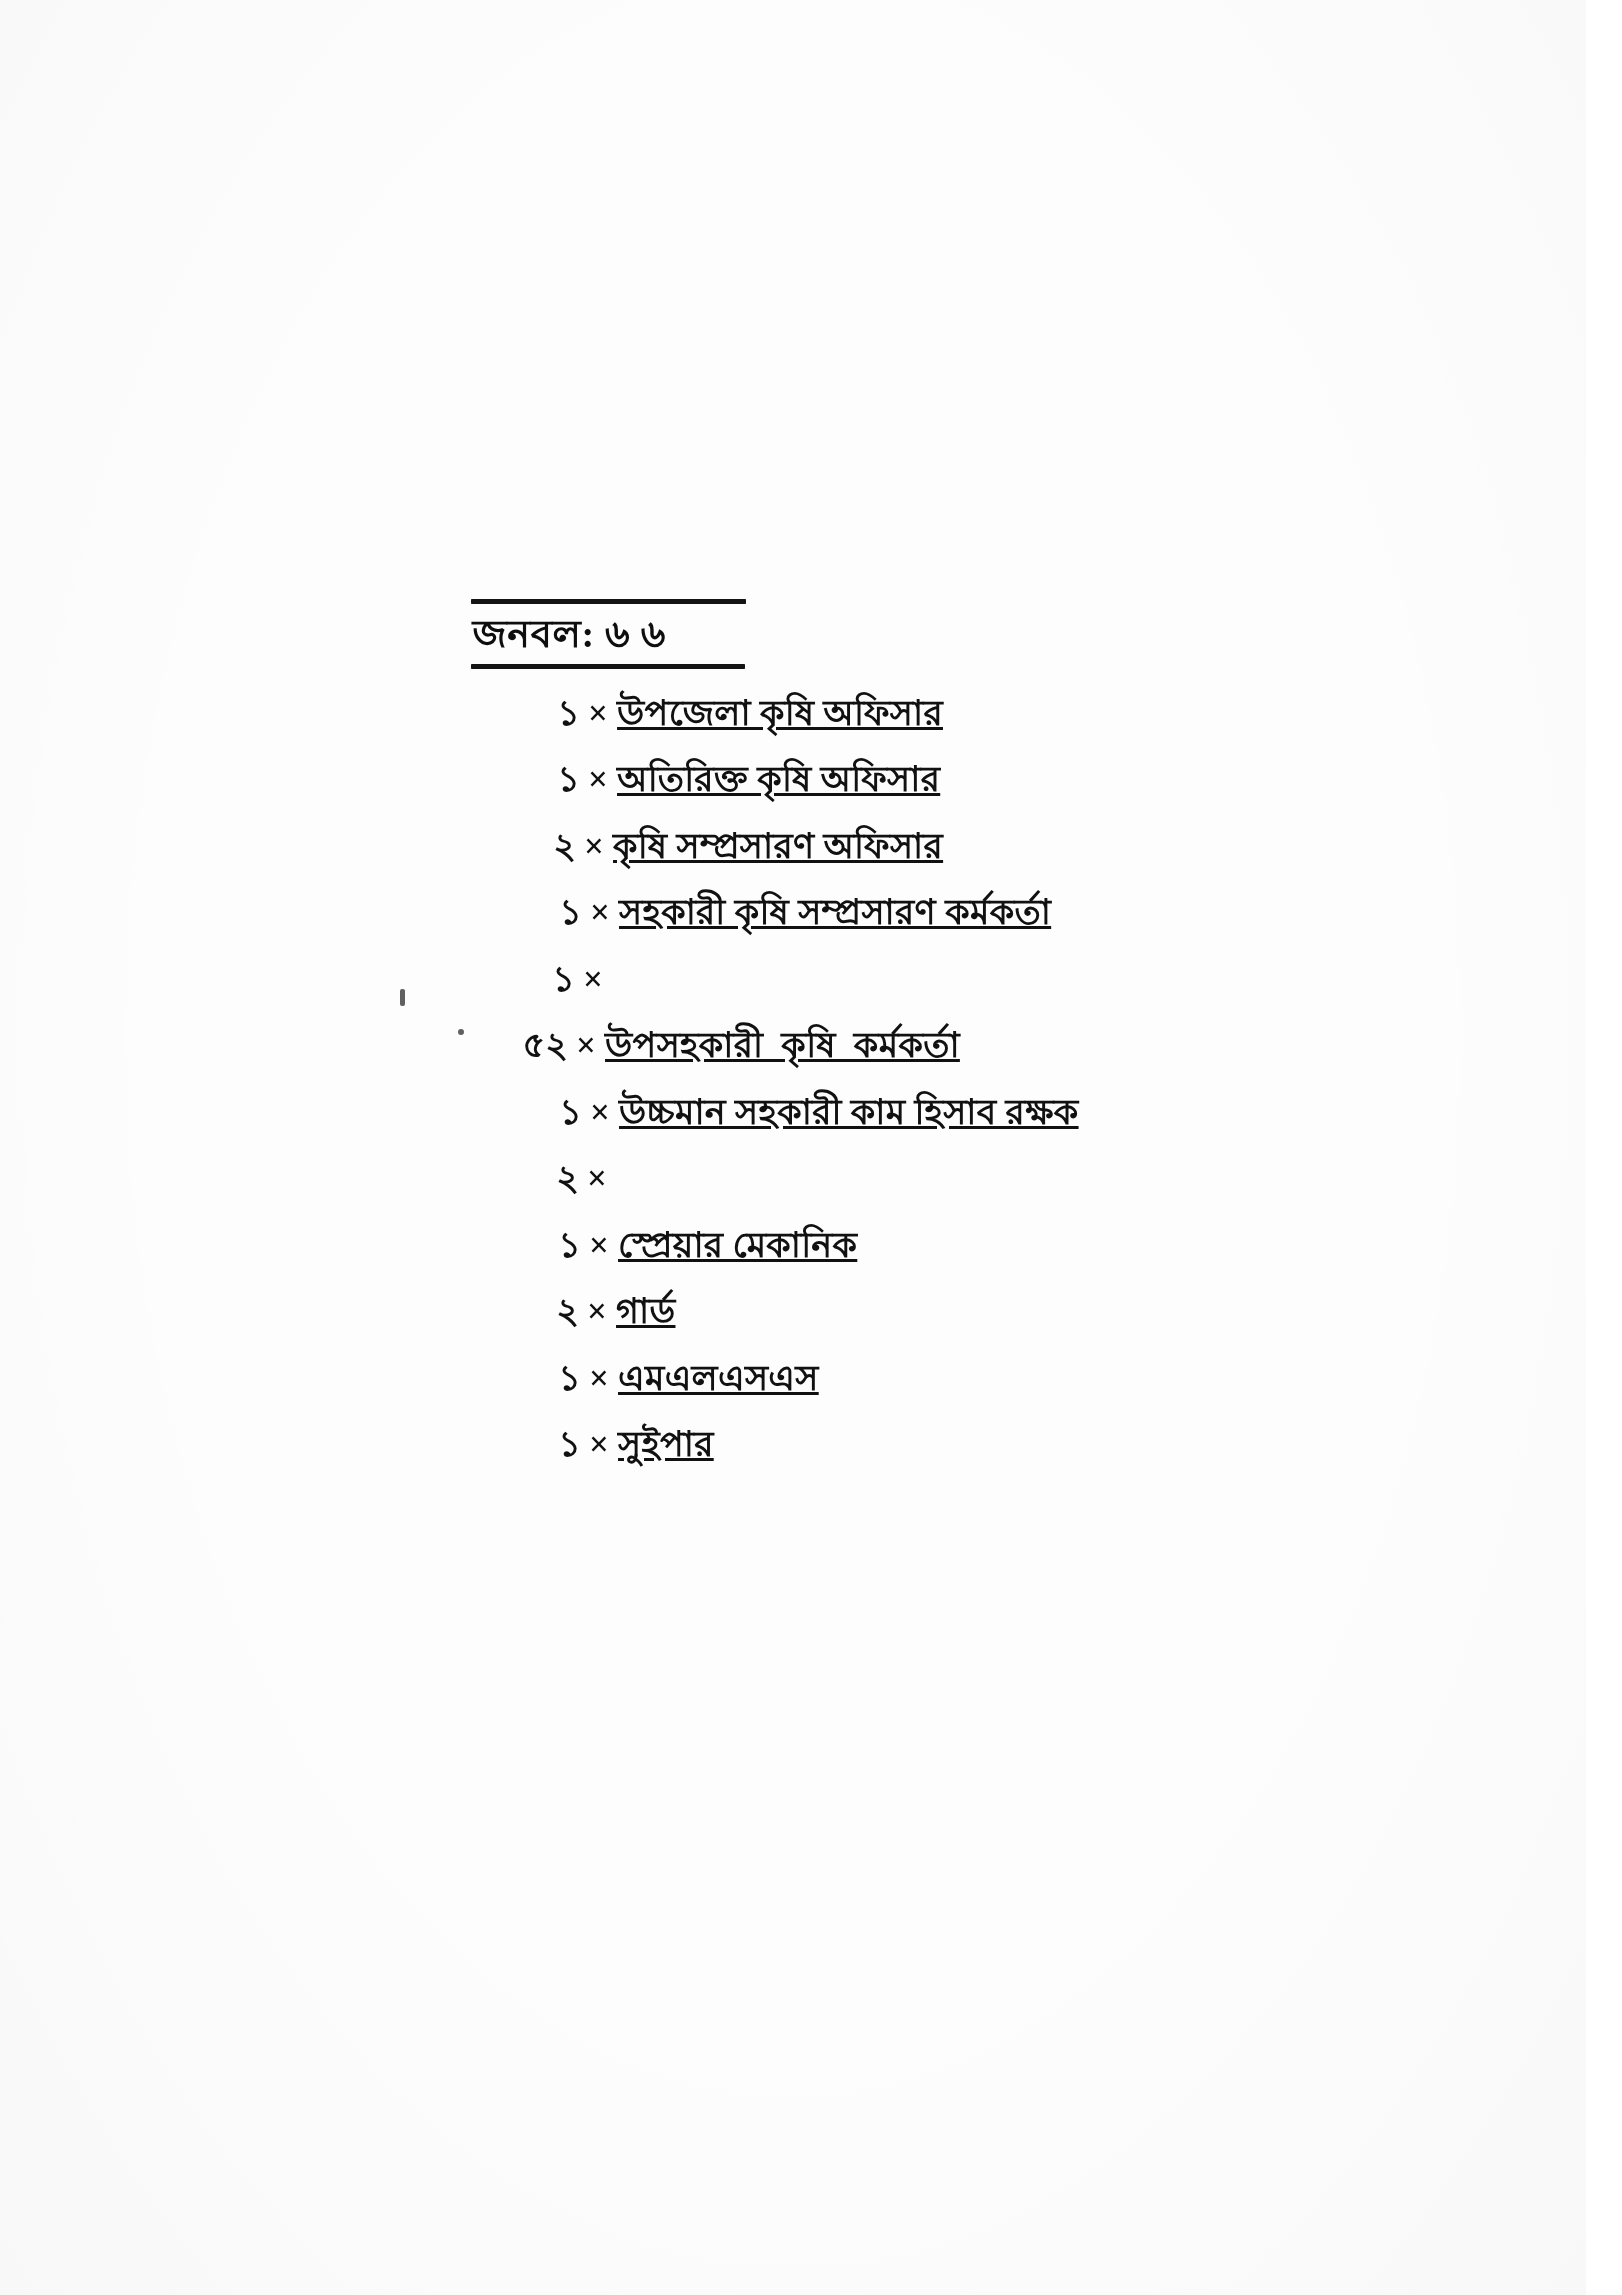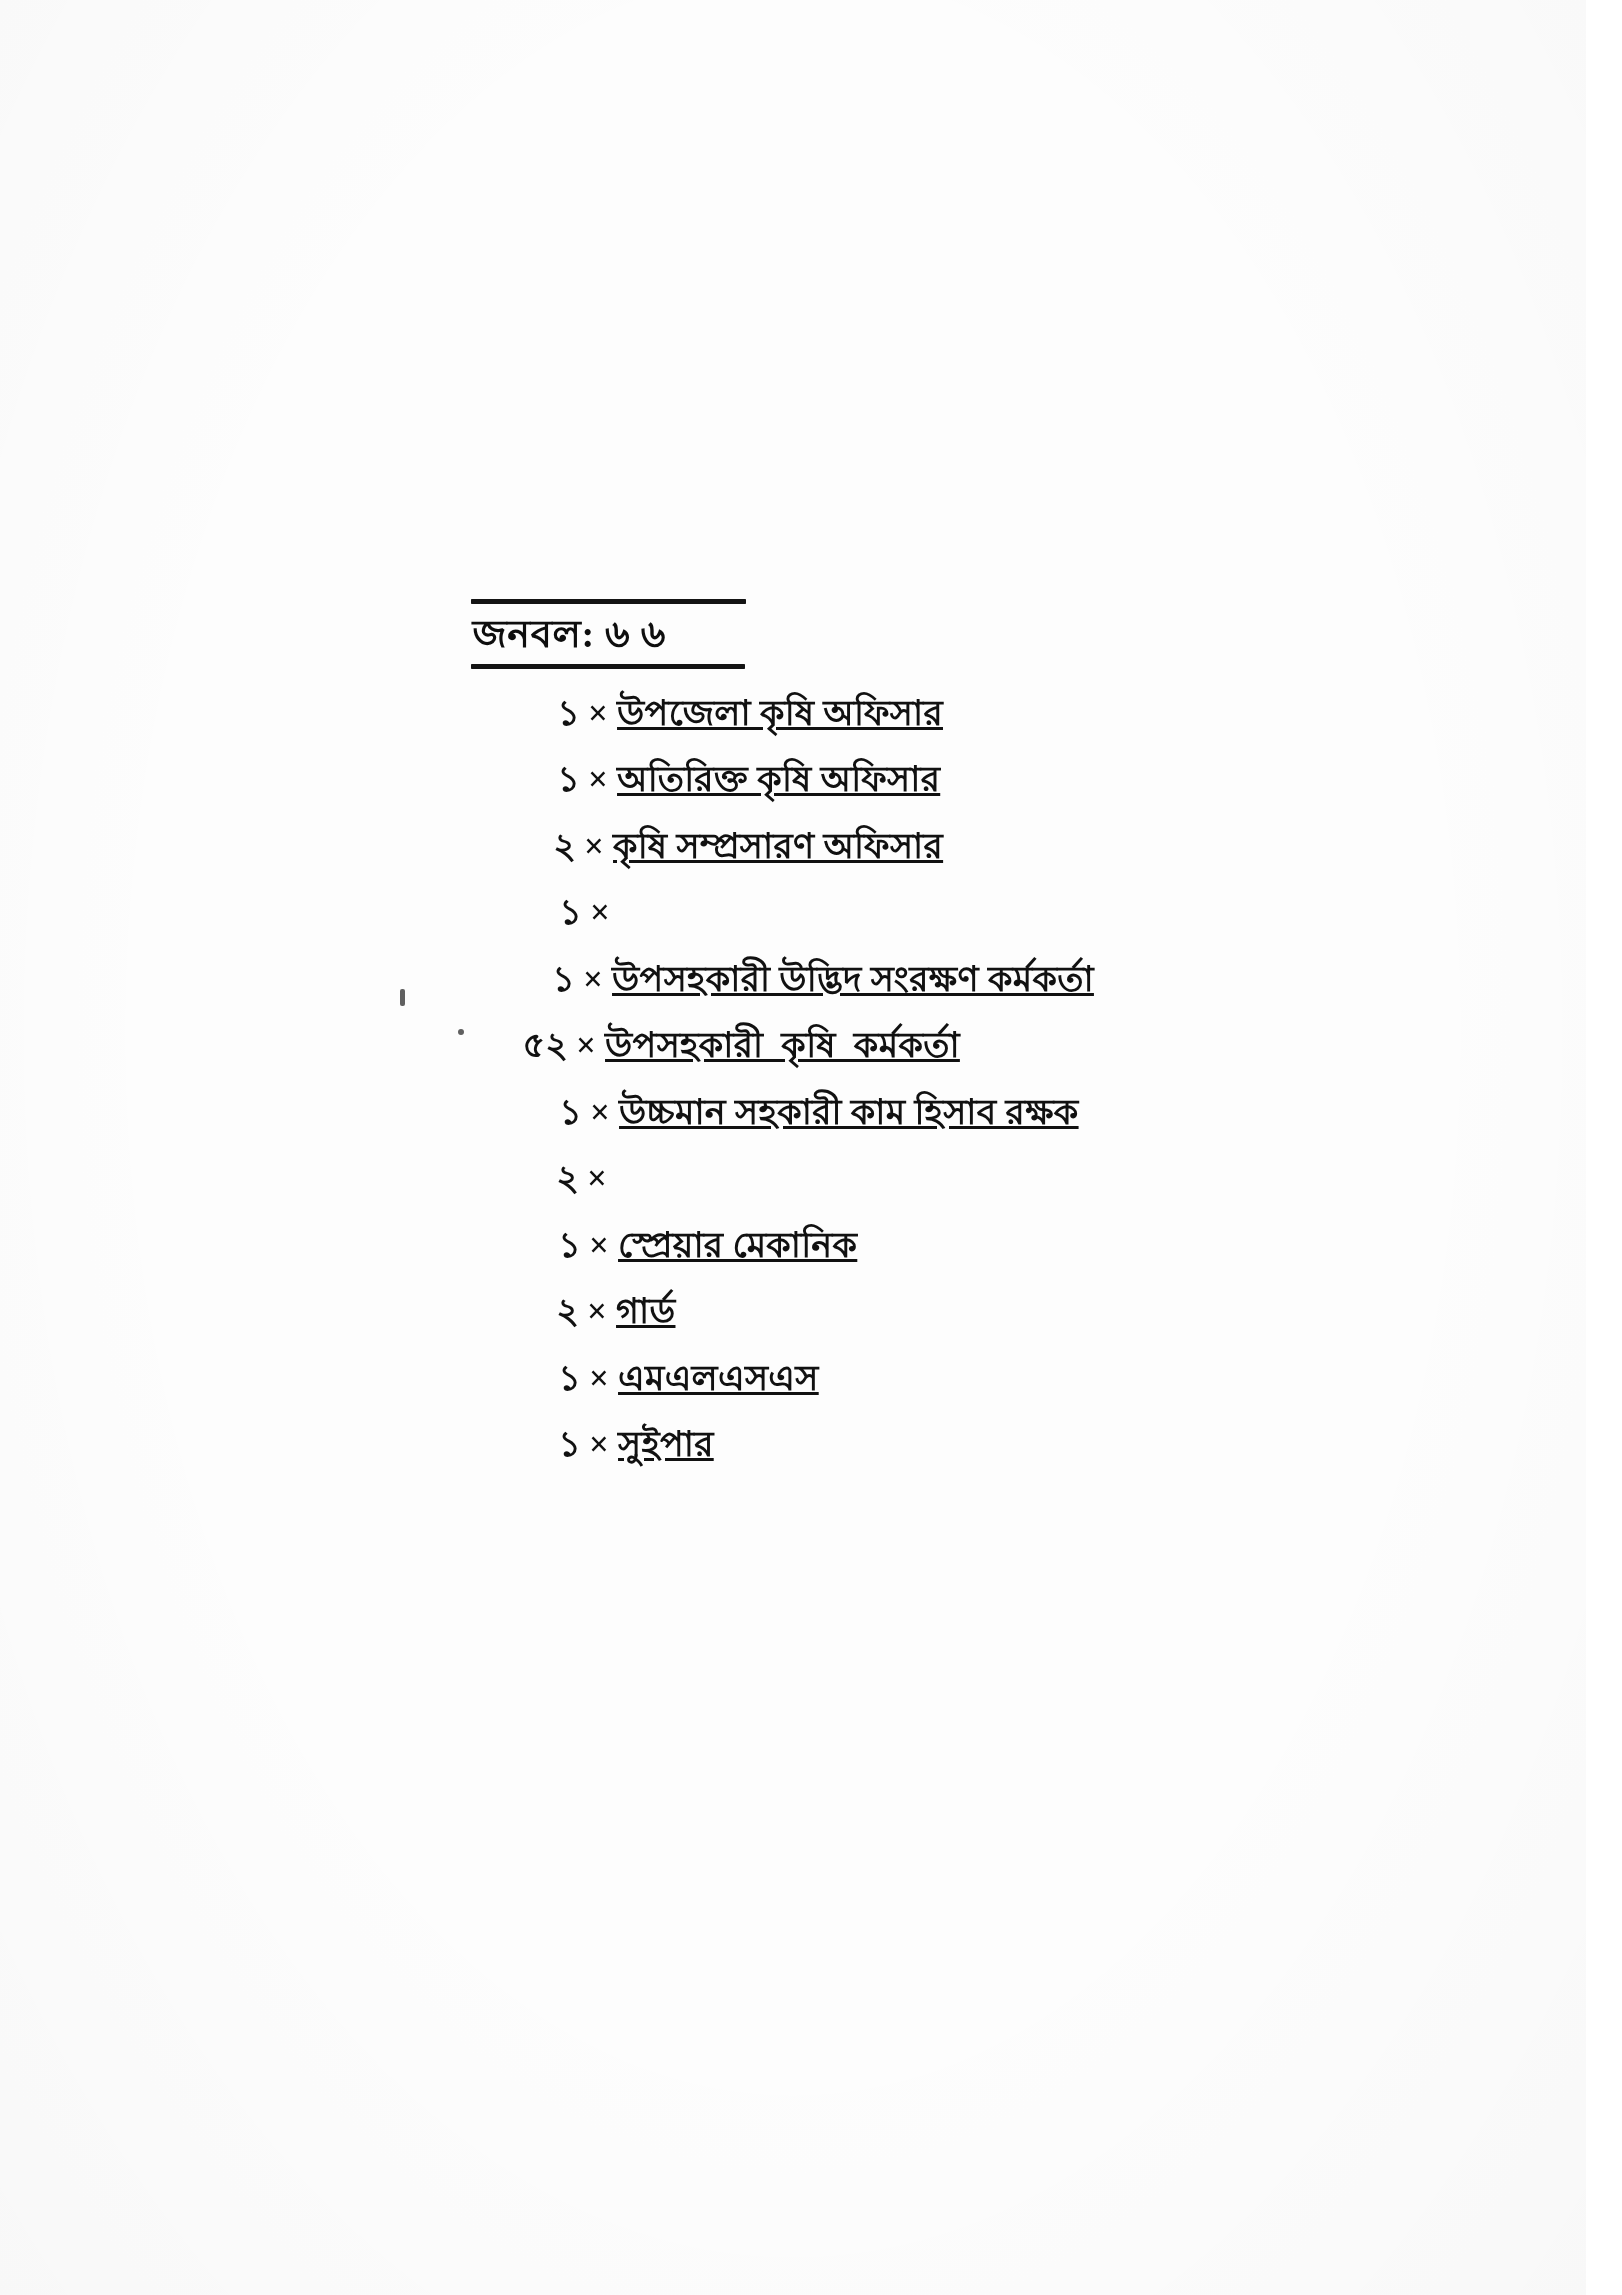--- a/index.html
+++ b/index.html
@@ -136,25 +136,25 @@
         <span class="title-text">অতিরিক্ত কৃষি অফিসার</span>
       </li>
       <li>
         <span class="qty">২</span>
         <span class="times">×</span>
         <span class="title-text">কৃষি সম্প্রসারণ অফিসার</span>
       </li>
       <li>
         <span class="qty">১</span>
         <span class="times">×</span>
+        <span class="title-text">সহকারী কৃষি সম্প্রসারণ কর্মকর্তা</span>
       </li>
       <li>
         <span class="qty">১</span>
         <span class="times">×</span>
-        <span class="title-text">উপসহকারী উদ্ভিদ সংরক্ষণ কর্মকর্তা</span>
       </li>
       <li>
         <span class="qty">৫২</span>
         <span class="times">×</span>
         <span class="title-text">উপসহকারী  কৃষি  কর্মকর্তা</span>
       </li>
       <li>
         <span class="qty">১</span>
         <span class="times">×</span>
         <span class="title-text">উচ্চমান সহকারী কাম হিসাব রক্ষক</span>

